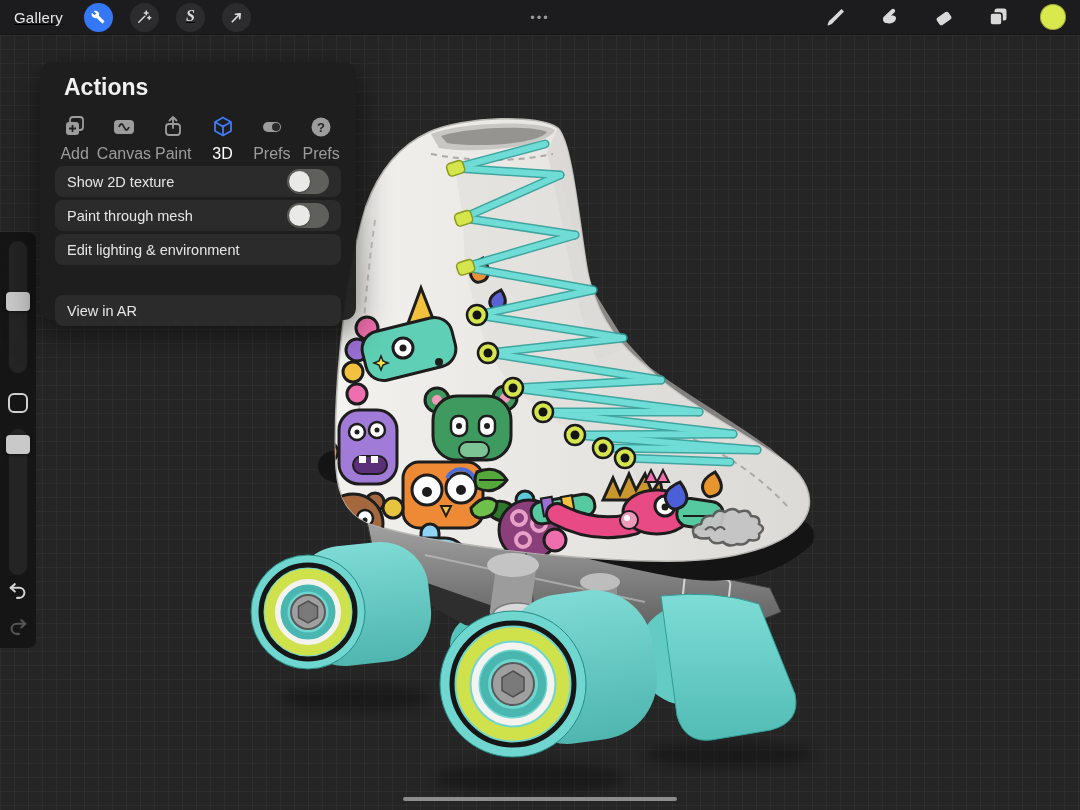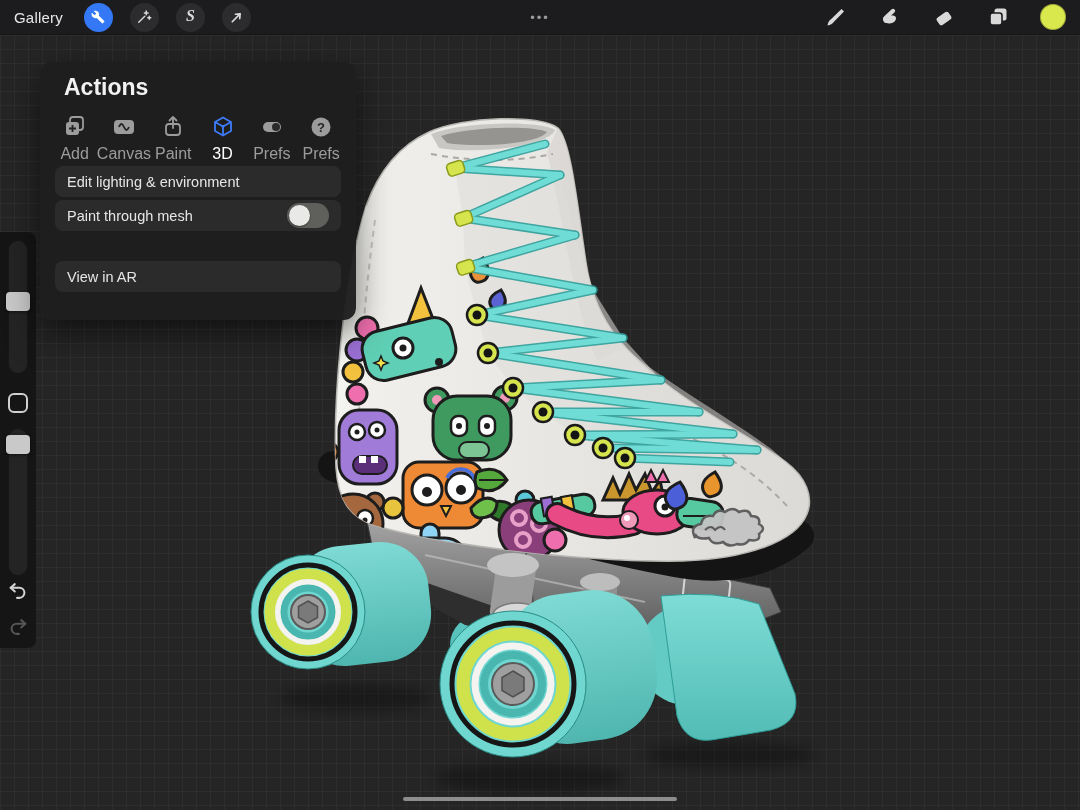--- a/index.html
+++ b/index.html
@@ -15,21 +15,21 @@
     background-size:14px 14px;
     background-position:0 35px;
   }
 
   
   .topbar {
     position:absolute; left:0; top:0; width:1080px; height:35px;
     background:#1c1c1e; display:flex; align-items:center;
     padding:0 14px; border-bottom:1px solid #151515; z-index:30;
   }
-  .tb-left { display:flex; align-items:center; gap:17px; }
+  .tb-left { display:flex; align-items:center; gap:17px;text-decoration:underline; }
   .gallery { color:#e8e8e8; font-size:15px; letter-spacing:.2px; margin-right:4px; cursor:default; }
   .tool-circle {
     width:29px; height:29px; border-radius:50%; background:#2c2c2e;
     display:flex; align-items:center; justify-content:center; flex:0 0 auto;
   }
   .tool-circle.active-blue { background:#3478f6; }
   .s-glyph { font-family:"Liberation Serif", serif; font-style:italic; font-weight:700;
              font-size:16px; color:#d9d9d9; line-height:1; transform:translateY(-1px); }
   .tb-center { position:absolute; left:50%; top:0; transform:translateX(-50%);
                height:35px; display:flex; align-items:center; color:#9a9a9a;
@@ -471,27 +471,33 @@
               <circle cx="13" cy="13" r="9.5" fill="#9c9c9c"></circle>
               <text x="13" y="17.5" text-anchor="middle" font-family="Liberation Sans, sans-serif" font-size="13" font-weight="bold" fill="#242424">?</text>
             </svg>
         </span>
         <span class="tab-label">Prefs</span>
       </div>
     </div>
 
     <div class="panel-rows">
       <div class="row">
-        <span>Edit lighting &amp; environment</span>
+        <span>Show 2D texture</span>
+        <span class="switch">
+            <span class="knob"></span>
+          </span>
       </div>
       <div class="row">
         <span>Paint through mesh</span>
         <span class="switch">
             <span class="knob"></span>
           </span>
+      </div>
+      <div class="row">
+        <span>Edit lighting &amp; environment</span>
       </div>
       <div class="row ar">
         <span>View in AR</span>
       </div>
     </div>
   </div>
 
   <div class="sidebar">
     <div class="track track1"></div>
     <div class="handle handle1"></div>

